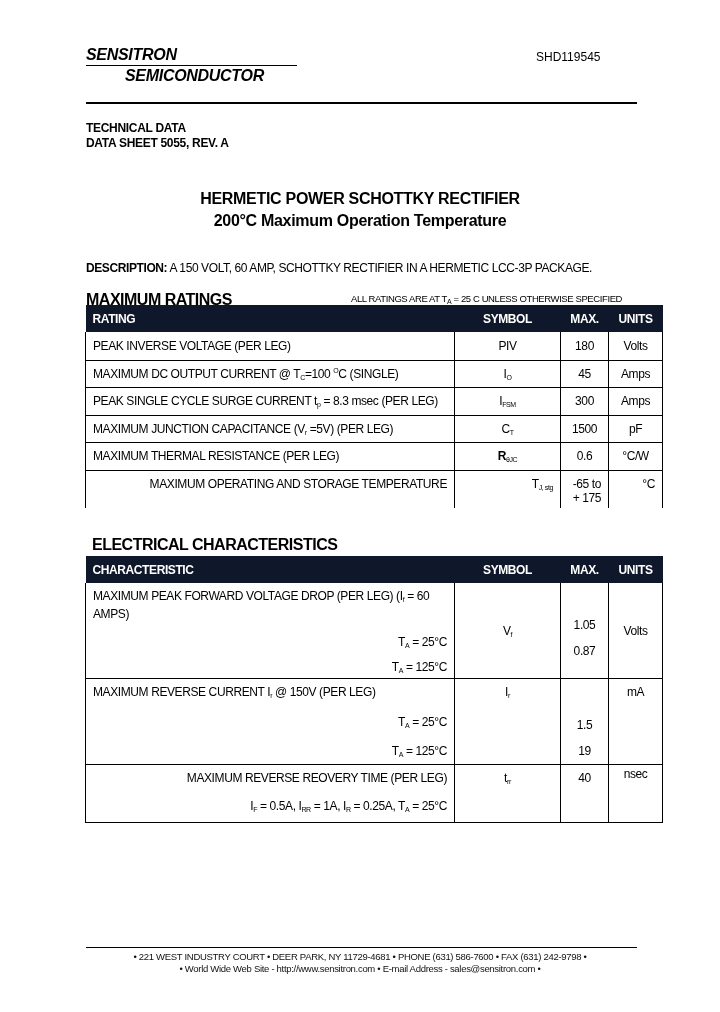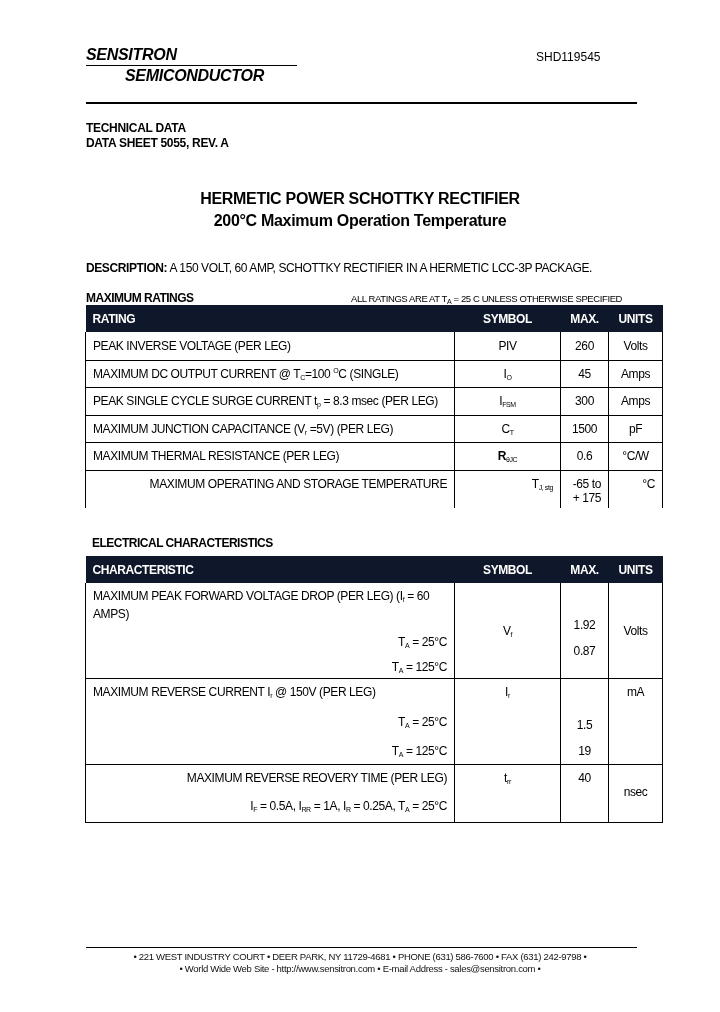--- a/index.html
+++ b/index.html
@@ -9,21 +9,21 @@
   .brand1 { left: 86px; top: 46px; font-size: 16px; font-weight: bold; font-style: italic; letter-spacing: -0.3px; }
   .brand-line { left: 86px; top: 65px; width: 211px; height: 1px; background: #000; }
   .brand2 { left: 125px; top: 67px; font-size: 16px; font-weight: bold; font-style: italic; letter-spacing: -0.3px; }
   .partno { left: 536px; top: 50px; font-size: 12px; font-weight: normal; }
   .rule-top { left: 86px; top: 102px; width: 551px; height: 2px; background: #000; }
   .tech { left: 86px; top: 121px; font-size: 12px; font-weight: bold; line-height: 15px; letter-spacing: -0.3px; }
   .title1 { left: 0; width: 720px; top: 190px; text-align: center; font-size: 16px; font-weight: bold; letter-spacing: -0.3px; }
   .title2 { left: 0; width: 720px; top: 212px; text-align: center; font-size: 16px; font-weight: bold; letter-spacing: -0.3px; }
   .desc { left: 86px; top: 261px; font-size: 12px; letter-spacing: -0.4px; }
   .desc b { font-weight: bold; }
-  .sec-label { font-size: 12px; font-weight: bold; letter-spacing: -0.5px; }
+  .sec-label { font-size: 16px; font-weight: bold; letter-spacing: -0.5px; }
   .note { left: 351px; top: 293px; font-size: 9.5px; letter-spacing: -0.4px; }
   table.dt { position: absolute; left: 85px; width: 578px; border-collapse: collapse; font-size: 12px; letter-spacing: -0.4px; }
   table.dt th { background: #0f172a; color: #fff; font-weight: bold; text-align: left; height: 27px; padding: 0 7px; font-size: 12px; }
   table.dt th.c { text-align: center; }
   table.dt td { border-left: 1px solid #000; border-right: 1px solid #000; border-bottom: 1px solid #000; padding: 0 7px; height: 26px; vertical-align: middle; }
   table.dt td.c { text-align: center; }
   table.dt tr.last td { border-bottom: none; text-align: right; }
   table.dt tr.top td { vertical-align: top; padding-top: 6px; }
   .col-sym { width: 92px; }
   .col-max { width: 34px; }
@@ -61,21 +61,21 @@
       <th>RATING</th>
       <th class="c col-sym">SYMBOL</th>
       <th class="c col-max">MAX.</th>
       <th class="c col-unit">UNITS</th>
     </tr>
   </thead>
   <tbody>
     <tr style="height:28px;">
       <td>PEAK INVERSE VOLTAGE (PER LEG)</td>
       <td class="c">PIV</td>
-      <td class="c">260</td>
+      <td class="c">180</td>
       <td class="c">Volts</td>
     </tr>
     <tr style="height:27px;">
       <td><span>MAXIMUM DC OUTPUT CURRENT @ T</span><sub>C</sub><span>=100 </span><sup>O</sup><span>C (SINGLE)</span></td>
       <td class="c"><span>I</span><sub>O</sub></td>
       <td class="c">45</td>
       <td class="c">Amps</td>
     </tr>
     <tr style="height:28px;">
       <td><span>PEAK SINGLE CYCLE SURGE CURRENT t</span><sub>p</sub><span> = 8.3 msec (PER LEG)</span></td>
@@ -120,21 +120,21 @@
   </thead>
   <tbody>
     <tr style="height:83px;">
       <td style="vertical-align:top; padding-top:6px; line-height:15px;">
         <div style="width:340px;"><span>MAXIMUM PEAK FORWARD VOLTAGE DROP (PER LEG)   (I</span><sub>f</sub><span> = 60 AMPS)</span></div>
         <div class="sub-line" style="margin-top:13px;"><span>T</span><sub>A</sub><span> = 25°C</span></div>
         <div class="sub-line" style="margin-top:7px;"><span>T</span><sub>A</sub><span> = 125°C</span></div>
       </td>
       <td class="c"><span>V</span><sub>f</sub></td>
       <td class="c" style="line-height:26px; padding-top:14px;">
-          <div>1.92</div>
+          <div>1.05</div>
           <div>0.87</div>
         </td>
       <td class="c">Volts</td>
     </tr>
     <tr style="height:80px;">
       <td style="vertical-align:top; padding-top:6px; line-height:15px;">
         <div><span>MAXIMUM REVERSE CURRENT I</span><sub>r</sub><span> @ 150V (PER LEG)</span></div>
         <div class="sub-line" style="margin-top:12px;"><span>T</span><sub>A</sub><span> = 25°C</span></div>
         <div class="sub-line" style="margin-top:11px;"><span>T</span><sub>A</sub><span> = 125°C</span></div>
       </td>
@@ -145,20 +145,20 @@
         </td>
       <td class="c" style="vertical-align:top; padding-top:6px;">mA</td>
     </tr>
     <tr style="height:58px;">
       <td style="vertical-align:top; padding-top:6px; line-height:15px;text-align:right;">
         <div>MAXIMUM REVERSE REOVERY TIME (PER LEG)</div>
         <div style="margin-top:13px;"><span>I</span><sub>F</sub><span> = 0.5A, I</span><sub>RR</sub><span> = 1A, I</span><sub>R</sub><span> = 0.25A, T</span><sub>A</sub><span> = 25°C</span></div>
       </td>
       <td class="c" style="vertical-align:top; padding-top:6px;"><span>t</span><sub>rr</sub></td>
       <td class="c" style="vertical-align:top; padding-top:6px;">40</td>
-      <td class="c" style="vertical-align:top; padding-top:20px;">nsec</td>
+      <td class="c" style="vertical-align:top; padding-top:2px;">nsec</td>
     </tr>
   </tbody>
 </table>
 
 <div class="abs rule-bot"></div>
 <div class="abs foot" style="top:951px;">• 221 WEST INDUSTRY COURT • DEER PARK, NY 11729-4681 • PHONE (631) 586-7600 • FAX (631) 242-9798 •</div>
 <div class="abs foot" style="top:963px;">• World Wide Web Site - http://www.sensitron.com • E-mail Address - sales@sensitron.com •</div>
 
 </body></html>

